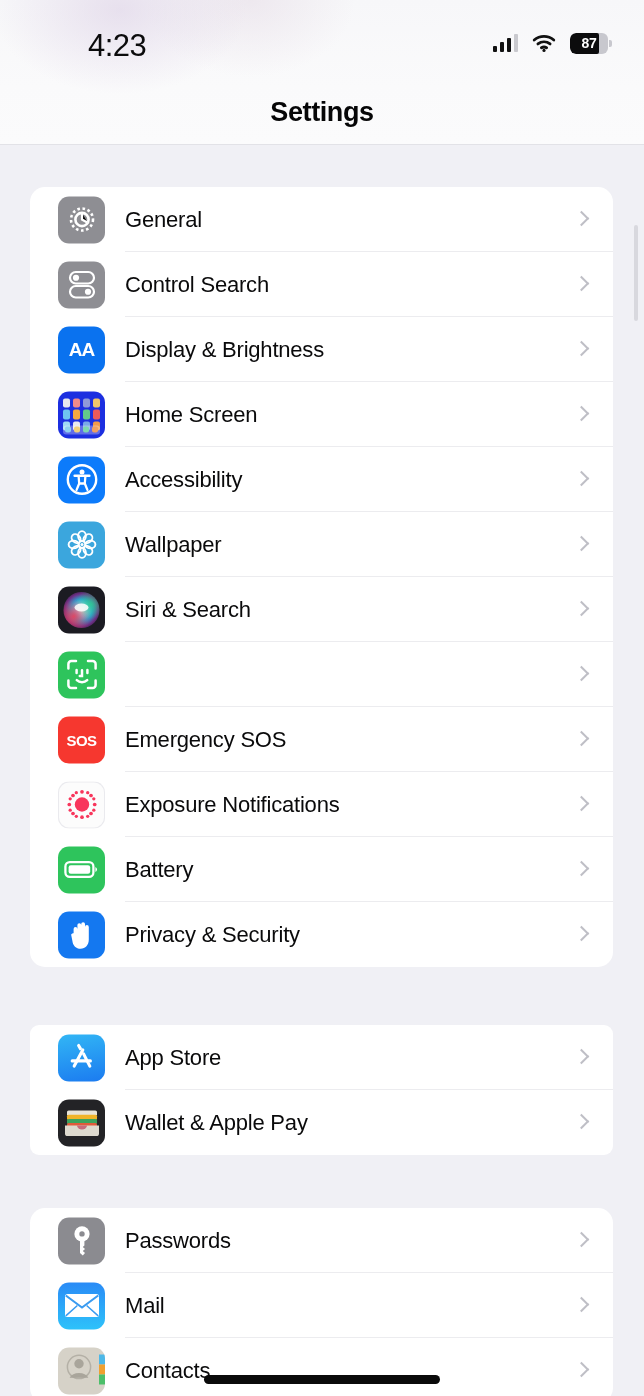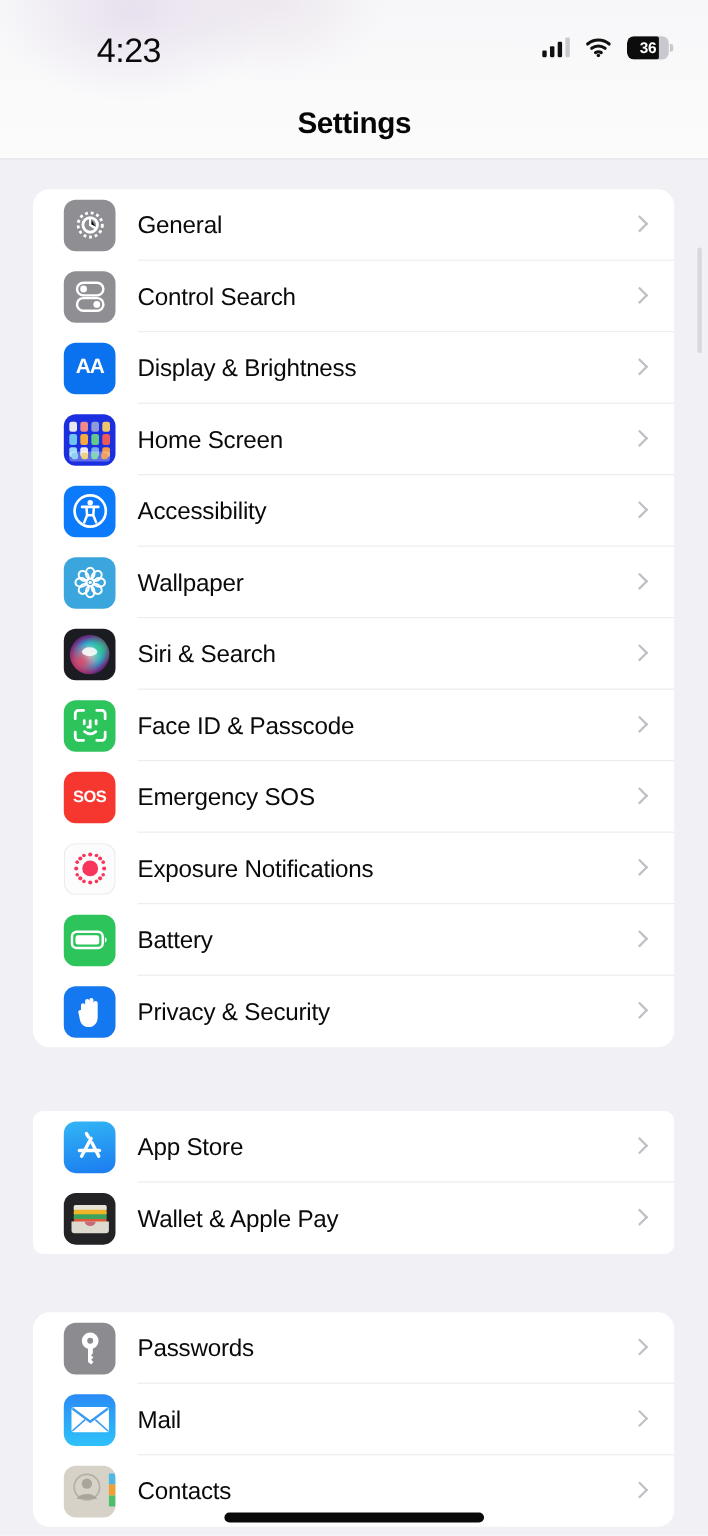--- a/index.html
+++ b/index.html
@@ -56,21 +56,21 @@
 
   #title {
     position:absolute; left:0; top:97px; width:644px; text-align:center;
     font-size:27px; font-weight:bold; color:#060607; letter-spacing:-0.4px;
   }
 
   
   #content { position:absolute; left:0; top:145px; width:644px; height:1251px; }
   .card {
     position:absolute; left:30px; width:583px;
-    background:#fff; border-radius:15px; overflow:hidden;
+    background:#fff; border-radius:15px; overflow:hidden;margin-top:15px;
   }
   .row { position:relative; height:65px; display:flex; align-items:center; }
   .row-sep { position:absolute; left:95px; right:0; bottom:0; height:1px; background:#ececef; }
   .row:last-child .row-sep { display:none; }
 
   .icon-wrap { position:absolute; left:28px; top:50%; transform:translateY(-50%); width:47px; height:47px; }
   .app-icon {
     width:47px; height:47px; border-radius:11px;
     position:relative; overflow:hidden;
     display:flex; align-items:center; justify-content:center;text-align:center;
@@ -162,21 +162,21 @@
             <path d="M5.9 9.9 A10 10 0 0 1 18.1 9.9" fill="none" stroke="#111" stroke-width="2.8" stroke-linecap="round"></path>
             <path d="M9.4 13.8 A5 5 0 0 1 14.6 13.8" fill="none" stroke="#111" stroke-width="2.8" stroke-linecap="round"></path>
             <circle cx="12" cy="16.4" r="1.6" fill="#111"></circle>
           </svg>
         </span>
 
         <span class="batt">
           <span class="batt-body">
             <span class="batt-fill" id="batt-fill" style="width: 77%;"></span>
           </span>
-          <span class="batt-pct">36</span>
+          <span class="batt-pct">87</span>
           <span class="batt-tip"></span>
         </span>
 
       </div>
     </div>
 
     <div id="title">Settings</div>
   </div>
 
   <div id="content">
@@ -335,21 +335,20 @@
       <path d="M23 3.4 L27.6 3.4 A3 3 0 0 1 30.6 6.4 L30.6 11"></path>
       <path d="M30.6 23 L30.6 27.6 A3 3 0 0 1 27.6 30.6 L23 30.6"></path>
       <path d="M11 30.6 L6.4 30.6 A3 3 0 0 1 3.4 27.6 L3.4 23"></path>
       <path d="M11.6 12.6 L11.6 15.6 M22.4 12.6 L22.4 15.6"></path>
       <path d="M17 12.8 L17 18.6 L14.8 18.6"></path>
       <path d="M11.8 22.6 A7.5 7.5 0 0 0 22.2 22.6"></path>
                 </g>
               </svg>
             </div>
           </div>
-          <div class="row-label">Face ID &amp; Passcode</div>
           <div class="chevron"></div>
           <div class="row-sep"></div>
         </div>
         <div class="row">
           <div class="icon-wrap">
             <div class="app-icon ic-sos">
               <span class="sos-txt">SOS</span>
             </div>
           </div>
           <div class="row-label">Emergency SOS</div>

